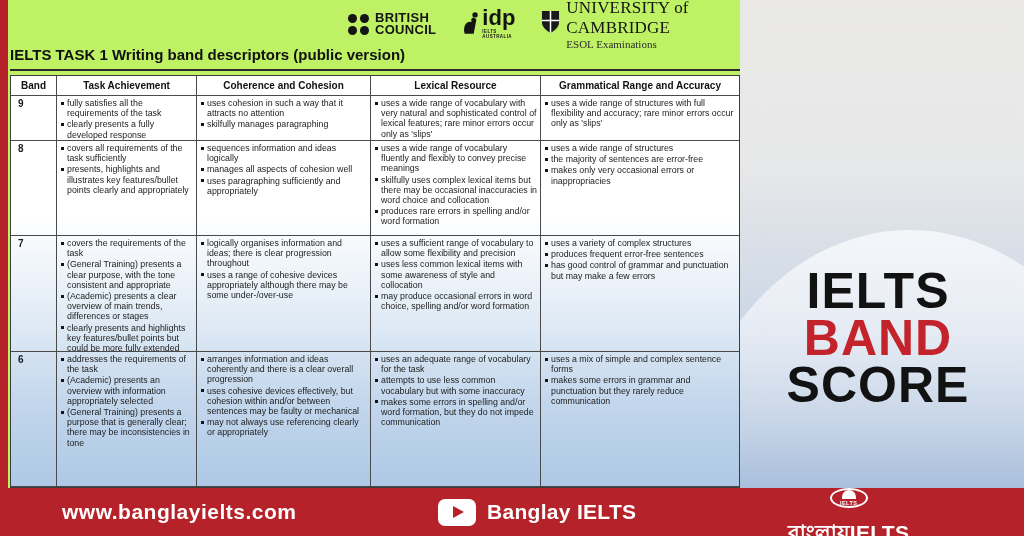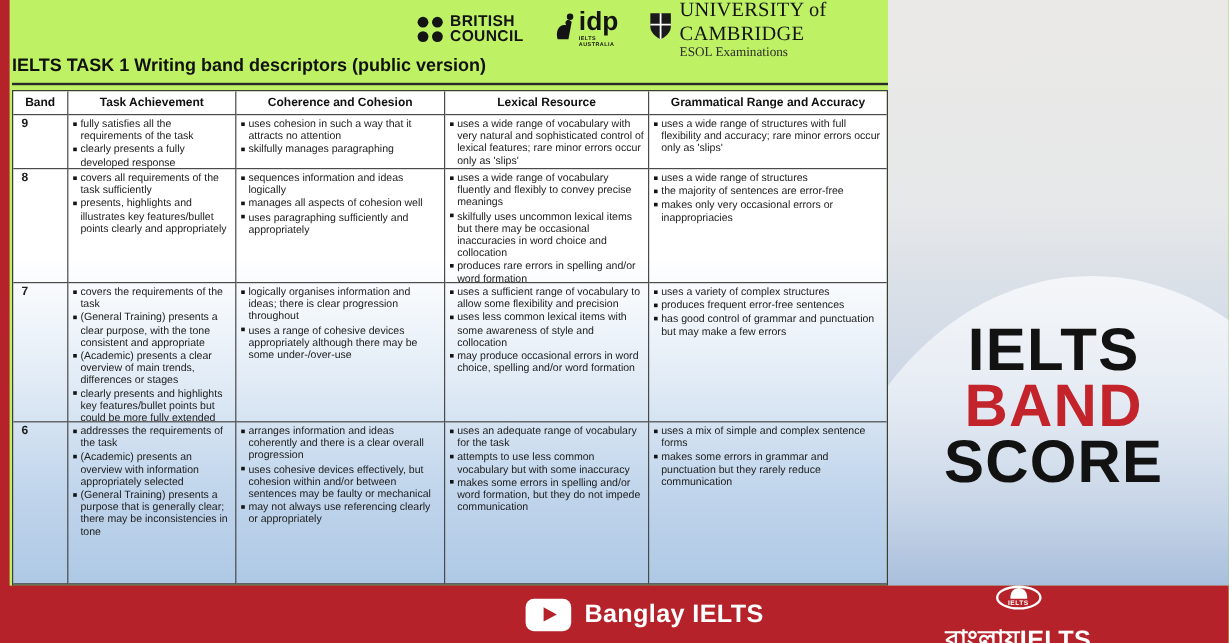--- a/index.html
+++ b/index.html
@@ -181,21 +181,21 @@
           <span class="btxt">uses paragraphing sufficiently and appropriately</span>
         </div>
       </div>
     <div class="cell">
         <div class="bullet">
           <span class="dot"></span>
           <span class="btxt">uses a wide range of vocabulary fluently and flexibly to convey precise meanings</span>
         </div>
         <div class="bullet">
           <span class="dot"></span>
-          <span class="btxt">skilfully uses uncommon lexical items but there may be occasional inaccuracies in word choice and collocation</span>
+          <span class="btxt">skilfully uses complex lexical items but there may be occasional inaccuracies in word choice and collocation</span>
         </div>
         <div class="bullet">
           <span class="dot"></span>
           <span class="btxt">produces rare errors in spelling and/or word formation</span>
         </div>
       </div>
     <div class="cell last">
         <div class="bullet">
           <span class="dot"></span>
           <span class="btxt">uses a wide range of structures</span>
@@ -326,20 +326,21 @@
   <div class="right-panel">
     <div class="curve"></div>
     <div class="banner">
       <div>IELTS</div>
       <div class="red">BAND</div>
       <div>SCORE</div>
     </div>
   </div>
 
   <div class="footer">
+    <div class="site">www.banglayielts.com</div>
     <div class="ytgroup">
       <div class="yt-icon"></div>
       <div class="ytlabel">Banglay IELTS</div>
     </div>
     <div class="brandgroup">
       <div class="blogo">
         <div class="dome"></div>
         <div class="ltxt">IELTS</div>
       </div>
       <div class="brandlabel">বাংলায়IELTS</div>

